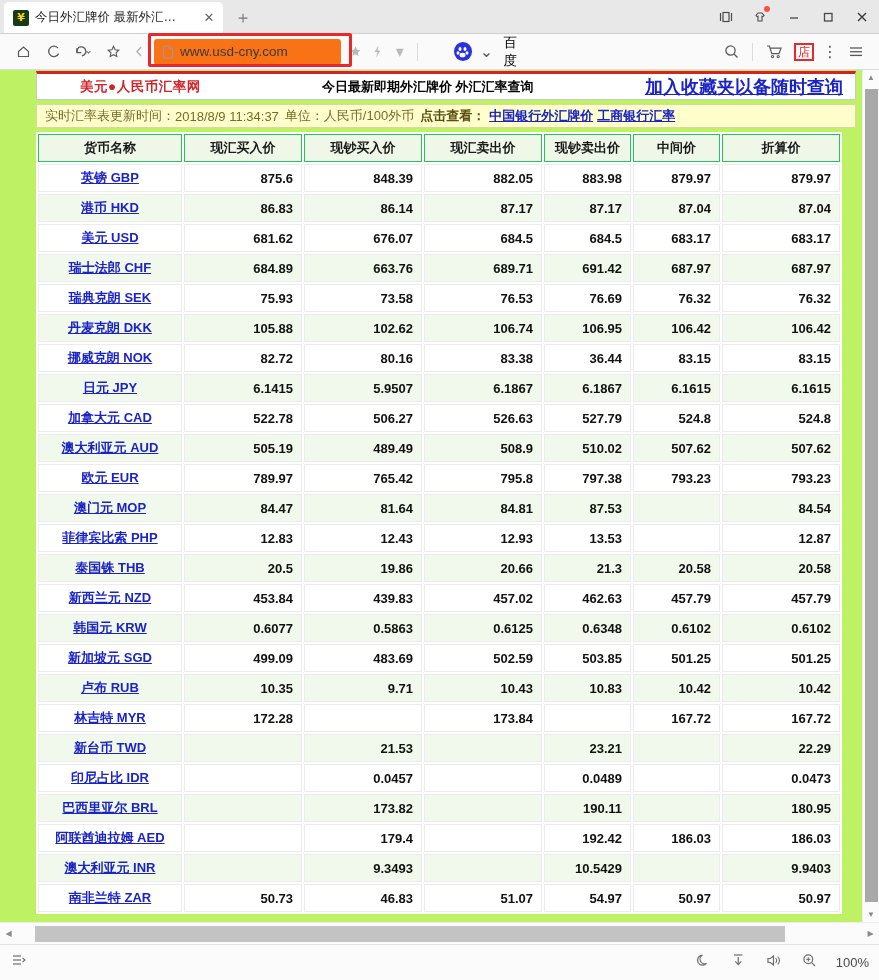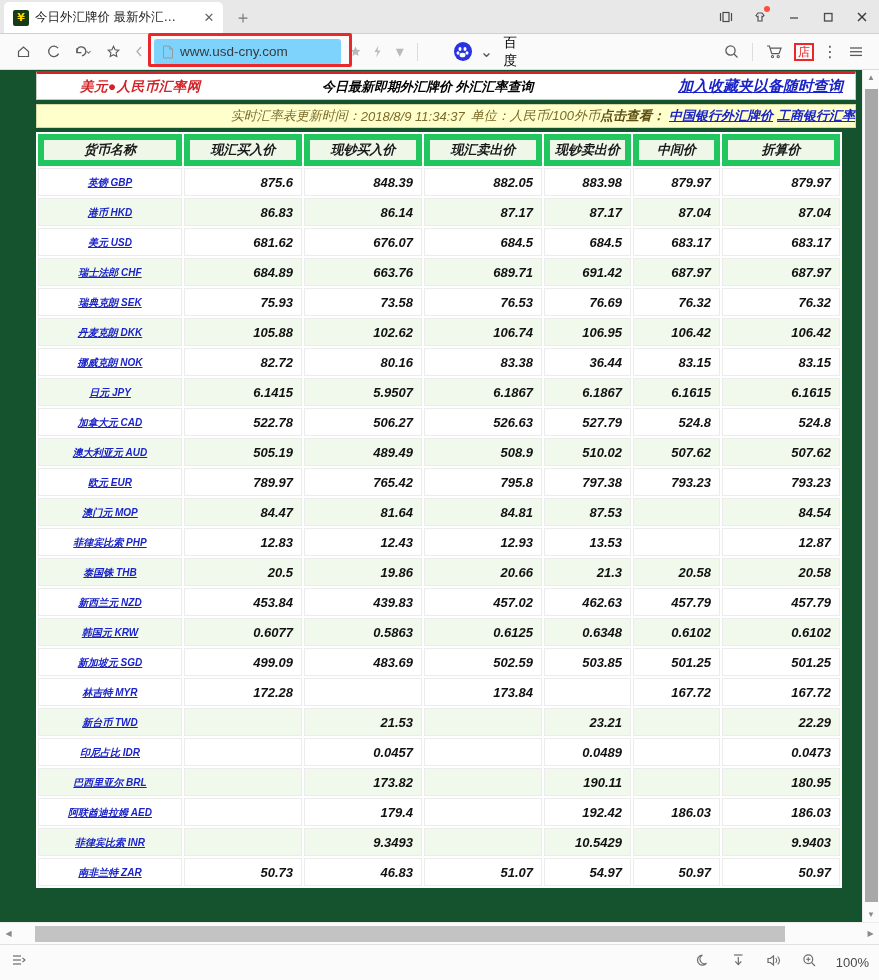--- a/index.html
+++ b/index.html
@@ -83,21 +83,21 @@
     height: 30px; width: 210px;
     display:flex; align-items:center;
   }
   .addr-highlight {
     position:absolute; left:-6px; top:-4px; width:204px; height:34px;
     border: 3px solid #e8282a; border-radius: 2px; pointer-events:none;
   }
   .addr-box {
     height: 26px; flex: 1 1 auto;
     display:flex; align-items:center; gap:6px; padding: 0 8px;
-    background: #7dd3fc; border-radius: 3px;
+    background: #f97316; border-radius: 3px;
   }
   .addr-text { font-size: 13.5px; color: #3a3a3a; white-space: nowrap; }
 
   .tb-sep { width:1px; height:18px; background:#dcdcdc; margin: 0 6px; }
 
   .search-area {
     display:flex; align-items:center; gap: 4px;
     margin-left: 30px;
   }
   .baidu-logo {
@@ -112,23 +112,22 @@
     font-size: 12px; display:flex; align-items:center; justify-content:center;
     font-family:"DejaVu Sans", sans-serif; line-height:1;
   }
 
   
   .viewport {
     flex: 1 1 auto; position: relative; background:#ffffff; overflow:hidden;
     display:flex;
   }
   .page {
-    flex: 1 1 auto; background:#14532d; position: relative; overflow:hidden;
+    flex: 1 1 auto; background:#bef264; position: relative; overflow:hidden;
     padding: 0;
-    font-style: italic;
   }
 
   
   .vscroll {
     width: 17px; flex: 0 0 17px; background:#fbfbfb;
     border-left: 1px solid #ececec;
     display:flex; flex-direction:column; align-items:center;
     position:relative;
   }
   .vs-arrow { height:15px; width:17px; display:flex; align-items:center; justify-content:center; color:#8a8a8a; font-size:8px;}
@@ -168,51 +167,51 @@
   .site-brand {
     position:absolute; left: 43px;
     color:#d2232a; font-weight:bold; font-size:13.5px; letter-spacing:.5px;
   }
   .site-tagline {
     position:absolute; left: 285px;
     color:#000; font-size:13px; font-weight:bold;
   }
   .site-fav {
     position:absolute; right: 12px;
-    color:#1a23c8; font-size:15px; text-decoration: underline; font-weight:bold;margin-left:47px;
+    color:#1a23c8; font-size:18px; text-decoration: underline; font-weight:bold;margin-left:47px;
   }
   .info-bar {
     margin-top: 4px; height: 24px; background:#ffffcc;
     border: 1px solid #d8d8a0;
     display:flex; align-items:center; padding-left: 8px;
-    font-size: 13px; color:#7a6a2a; white-space: nowrap; justify-content: flex-end;
+    font-size: 13px; color:#7a6a2a; white-space: nowrap;
   }
   .info-bar .em { color:#7a6a2a; }
   .info-bar .click { font-weight:bold; color:#5d4d10; }
   .info-bar a {
     color:#1a23c8; text-decoration: underline; font-weight:bold; margin-left: 4px;
   }
 
   table.fx {
     margin-top: 4px; width: 778px; border-collapse: separate;
     border-spacing: 2px; table-layout: fixed;
     background:#ffffff;
     font-size: 13px;
   }
   table.fx th {
-    background:#eef7e8; border:6px solid #22c55e;
+    background:#eef7e8; border:1px solid #22c55e;
     font-weight: bold; color:#1a1a1a; font-size:13px;
     height: 28px; text-align:center;
   }
   table.fx td { height: 28px; border:1px solid #ececec; padding: 0 8px; }
   table.fx tr.even td { background:#f1f9ec; }
   table.fx tr.odd  td { background:#ffffff; }
   td.cur { text-align:center; padding:0; }
   td.cur a {
-    color:#1a23c8; text-decoration: underline; font-weight:bold; font-size:10px;
+    color:#1a23c8; text-decoration: underline; font-weight:bold; font-size:13px;
   }
   td.num { text-align:right; font-weight:bold; color:#111; }
 
   .col-cur { width: 144px; }
   .col-n   { width: 118px; }
   .col-n2  { width: 87px; }
 </style>
 </head>
 <body>
 
@@ -363,21 +362,21 @@
         <div class="site-header">
           <span class="site-brand">美元●人民币汇率网</span>
           <span class="site-tagline">今日最新即期外汇牌价 外汇汇率查询</span>
           <span class="site-fav">加入收藏夹以备随时查询</span>
         </div>
 
         <div class="info-bar">
           <span class="em">实时汇率表更新时间：</span>
           <span class="em">2018/8/9 11:34:37</span>
           <span class="em" style="margin-left:6px">单位：人民币/100外币</span>
-          <span class="click" style="">点击查看：</span>
+          <span class="click" style="margin-left:6px">点击查看：</span>
           <a href="#">中国银行外汇牌价</a>
           <a href="#">工商银行汇率</a>
         </div>
 
         <table class="fx">
           <colgroup>
             <col class="col-cur">
               <col class="col-n">
               <col class="col-n">
             <col class="col-n">
@@ -543,20 +542,29 @@
               </tr>
               <tr class="odd">
                 <td class="cur"><a href="#">新加坡元 SGD</a></td>
                 <td class="num">499.09</td>
                 <td class="num">483.69</td>
                 <td class="num">502.59</td>
                 <td class="num">503.85</td>
                 <td class="num">501.25</td>
                 <td class="num">501.25</td>
               </tr>
+              <tr class="even">
+                <td class="cur"><a href="#">卢布 RUB</a></td>
+                <td class="num">10.35</td>
+                <td class="num">9.71</td>
+                <td class="num">10.43</td>
+                <td class="num">10.83</td>
+                <td class="num">10.42</td>
+                <td class="num">10.42</td>
+              </tr>
               <tr class="odd">
                 <td class="cur"><a href="#">林吉特 MYR</a></td>
                 <td class="num">172.28</td>
                 <td class="num"></td>
                 <td class="num">173.84</td>
                 <td class="num"></td>
                 <td class="num">167.72</td>
                 <td class="num">167.72</td>
               </tr>
               <tr class="even">
@@ -589,21 +597,21 @@
               <tr class="odd">
                 <td class="cur"><a href="#">阿联酋迪拉姆 AED</a></td>
                 <td class="num"></td>
                 <td class="num">179.4</td>
                 <td class="num"></td>
                 <td class="num">192.42</td>
                 <td class="num">186.03</td>
                 <td class="num">186.03</td>
               </tr>
               <tr class="even">
-                <td class="cur"><a href="#">菲律宾比索 INR</a></td>
+                <td class="cur"><a href="#">澳大利亚元 INR</a></td>
                 <td class="num"></td>
                 <td class="num">9.3493</td>
                 <td class="num"></td>
                 <td class="num">10.5429</td>
                 <td class="num"></td>
                 <td class="num">9.9403</td>
               </tr>
               <tr class="odd">
                 <td class="cur"><a href="#">南非兰特 ZAR</a></td>
                 <td class="num">50.73</td>

